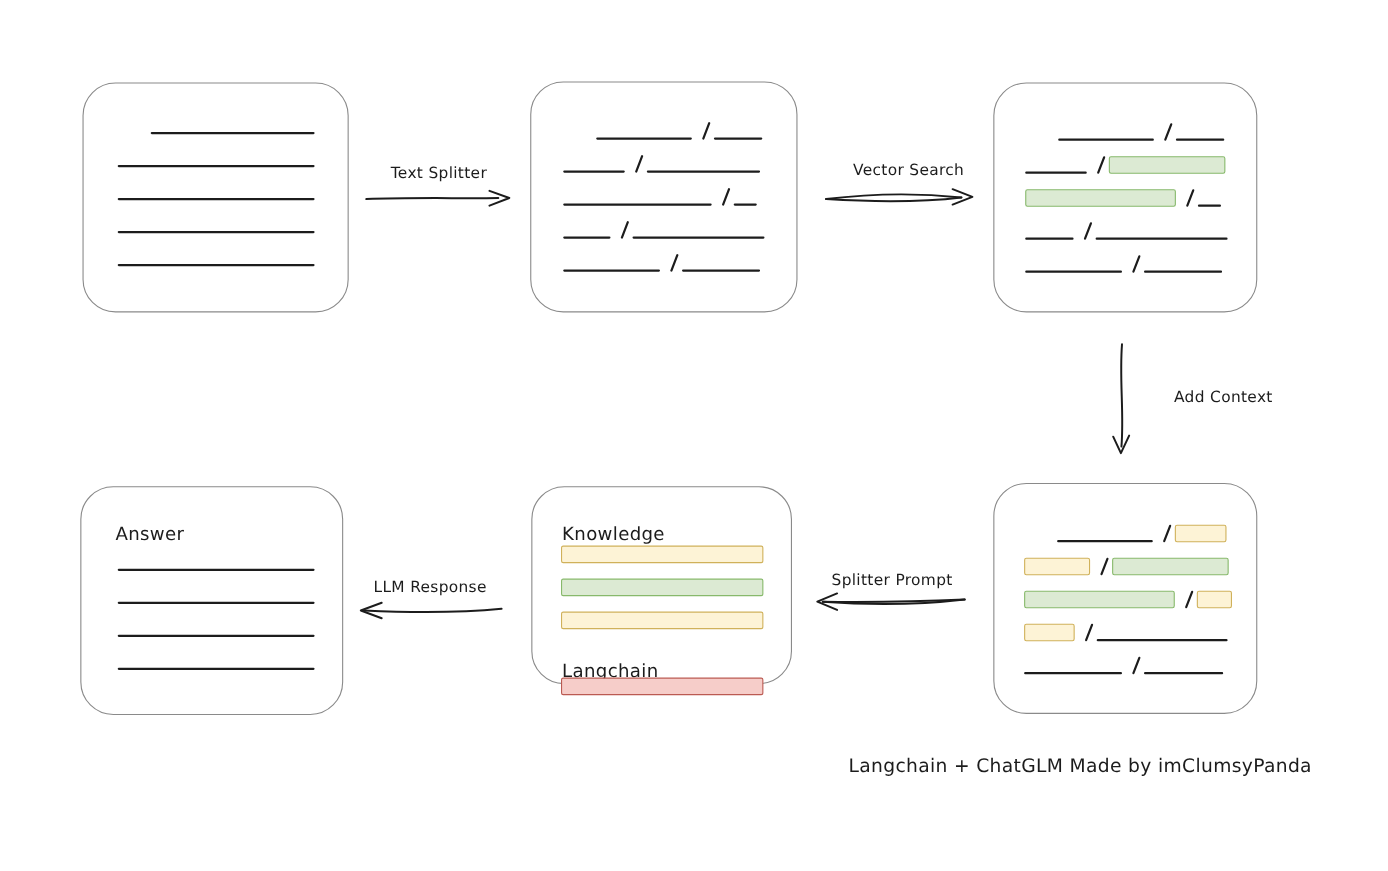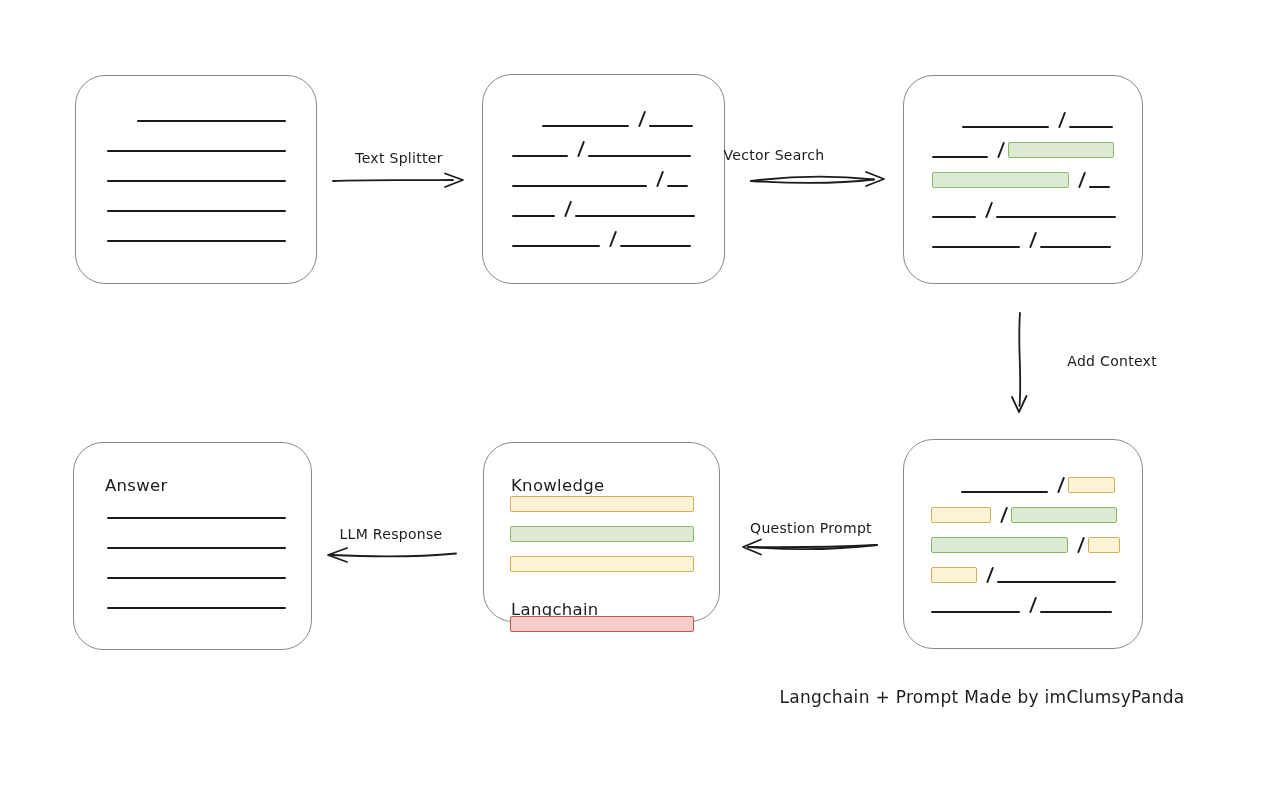--- a/index.html
+++ b/index.html
@@ -169,26 +169,26 @@
       <div class="seg-row">
         <div class="seg seg-line" style="width: 179px;"></div>
       </div>
       <div class="seg-row">
         <div class="seg seg-line" style="width: 179px;"></div>
       </div>
     </div>
 </div>
 
 <div class="arrow-label" style="left:332px;top:150px;width:134px;">Text Splitter</div>
-<div class="arrow-label" style="left:709px;top:147px;width:130px;">Vector Search</div>
+<div class="arrow-label" style="left:761px;top:147px;width:130px;">Vector Search</div>
 <div class="arrow-label" style="left:1037px;top:353px;width:120px;text-align:right;">Add Context</div>
-<div class="arrow-label" style="left:736px;top:520px;width:150px;">Question Prompt</div>
+<div class="arrow-label" style="left:736px;top:520px;width:150px;">Splitter Prompt</div>
 <div class="arrow-label" style="left:325px;top:526px;width:132px;">LLM Response</div>
 
-<div class="caption">Langchain + Prompt Made by imClumsyPanda</div>
+<div class="caption">Langchain + ChatGLM Made by imClumsyPanda</div>
 
 <svg class="overlay" width="1262" height="792" viewBox="0 0 1262 792">
   <g>
     <path d="M333,181 C375,179.3 420,180.6 453,180"></path>
     <path d="M445,173.5 L463,180 L445,187"></path>
   </g>
   <g>
     <path d="M751,181 C795,175.5 840,176 874,179.5"></path>
     <path d="M751,181 C800,184 845,183 874,179.5"></path>
     <path d="M866,172 L884,179 L866,186"></path>

